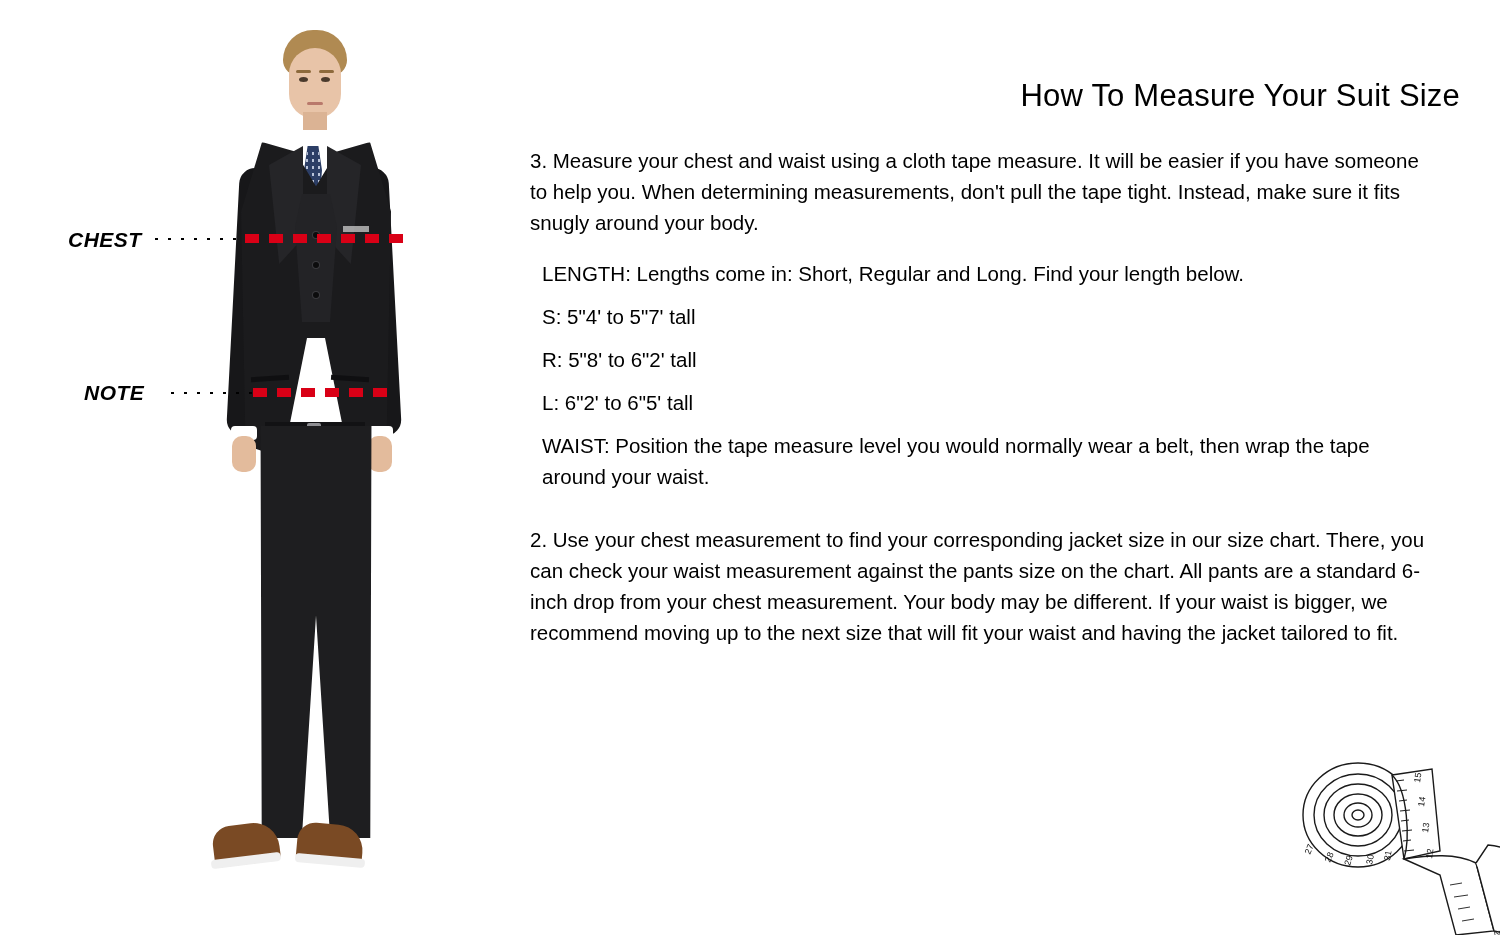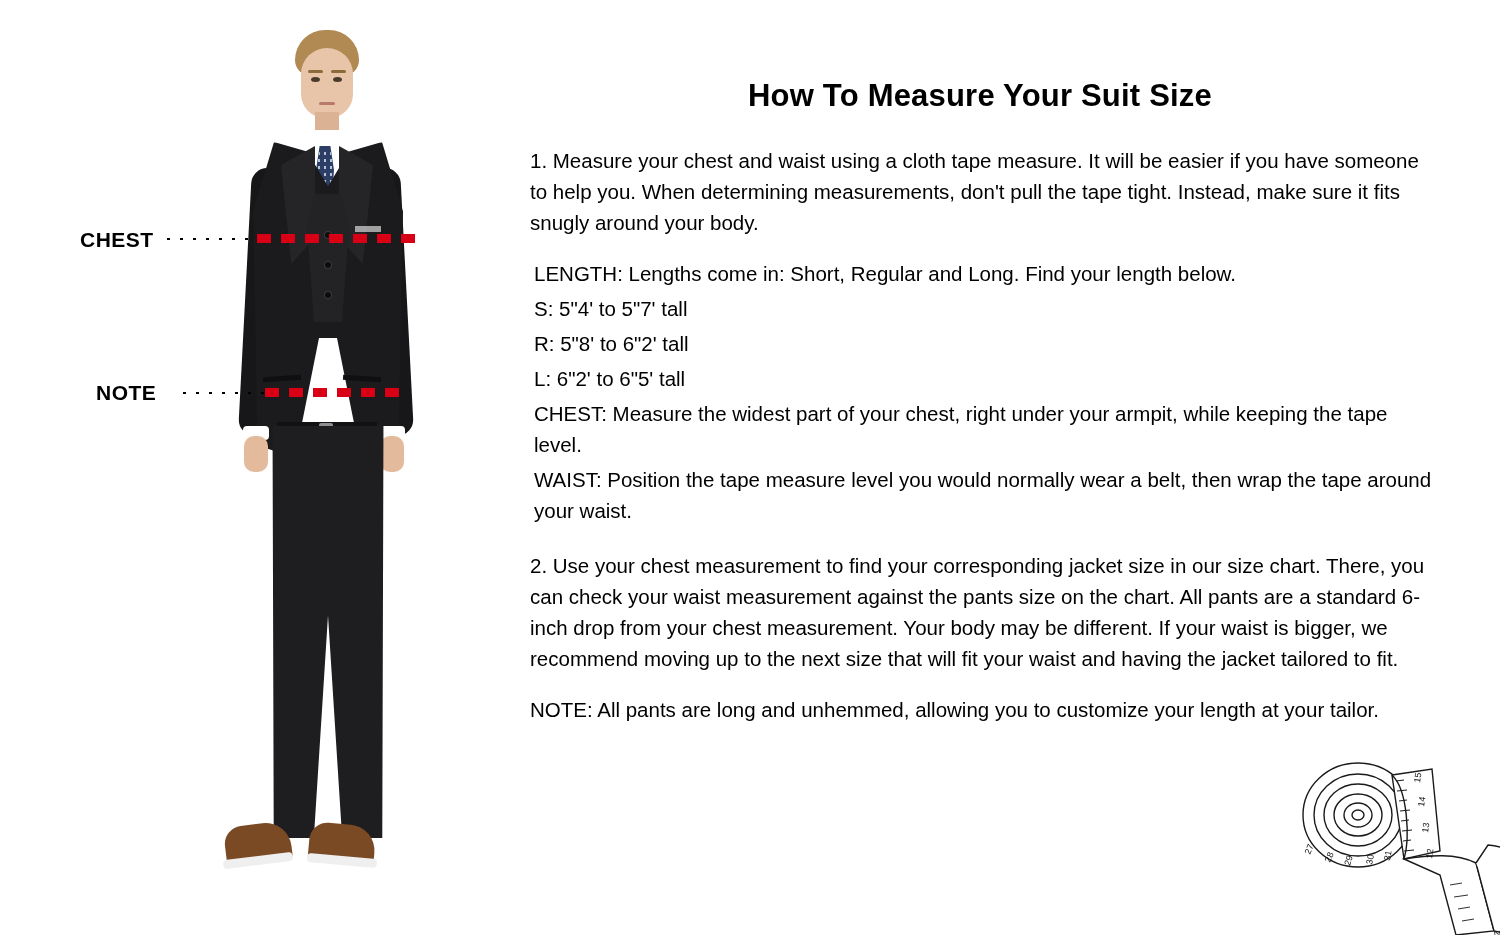--- a/index.html
+++ b/index.html
@@ -17,24 +17,25 @@
   }
   .page {
     position: relative;
     width: 1500px;
     height: 937px;
   }
 
   
   .model-panel {
     position: absolute;
-    left: 12px;
+    left: 0;
     top: 0;
     width: 500px;
     height: 838px;
+    font-style: italic;
   }
   .model {
     position: absolute;
     left: 185px;
     top: 18px;
     width: 260px;
     height: 900px;
   }
   
   .hair {
@@ -256,35 +257,35 @@
   .content {
     position: absolute;
     left: 500px;
     top: 0;
     width: 960px;
     height: 937px;
   }
   .title {
     margin: 0;
     padding: 78px 0 0 0;
-    text-align: center;
+    text-align: right;
     font-size: 31px;
-    font-weight: bold;
+    font-weight: normal;
     letter-spacing: .2px;
   }
   .body-text {
     position: absolute;
     left: 30px;
     top: 145px;
     width: 910px;
     font-size: 20.5px;
     line-height: 31px;
   }
   .para { margin: 0 0 20px 0; }
-  .lenline { margin: 4px; }
+  .lenline { margin: 12px; }
   .spacer { height: 20px; }
 
   
   .tape {
     position: absolute;
     left: 780px;
     top: 735px;
     width: 300px;
     height: 200px;
   }
@@ -338,35 +339,33 @@
 
     <div class="marker-label waist-label">NOTE</div>
     <div class="leader waist-leader"></div>
     <div class="dashline waist-dash"></div>
   </div>
 
   <div class="content">
     <h1 class="title">How To Measure Your Suit Size</h1>
 
     <div class="body-text">
-      <p class="para">1. Measure your chest and waist using a cloth tape measure. It will be easier if you have someone to help you. When determining measurements, don't pull the tape tight. Instead, make sure it fits snugly around your body.</p>
+      <p class="para">3. Measure your chest and waist using a cloth tape measure. It will be easier if you have someone to help you. When determining measurements, don't pull the tape tight. Instead, make sure it fits snugly around your body.</p>
 
       <p class="lenline">LENGTH: Lengths come in: Short, Regular and Long. Find your length below.</p>
       <p class="lenline"> S: 5"4' to 5"7' tall</p>
       <p class="lenline"> R: 5"8' to 6"2' tall</p>
       <p class="lenline"> L: 6"2' to 6"5' tall</p>
 
-      <p class="lenline">CHEST: Measure the widest part of your chest, right under your armpit, while keeping the tape level.</p>
       <p class="lenline">WAIST: Position the tape measure level you would normally wear a belt, then wrap the tape around your waist.</p>
 
       <div class="spacer"></div>
 
       <p class="para">2. Use your chest measurement to find your corresponding jacket size in our size chart. There, you can check your waist measurement against the pants size on the chart. All pants are a standard 6-inch drop from your chest measurement. Your body may be different. If your waist is bigger, we recommend moving up to the next size that will fit your waist and having the jacket tailored to fit.</p>
 
-      <p class="para">NOTE: All pants are long and unhemmed, allowing you to customize your length at your tailor.</p>
     </div>
 
     <div class="tape">
       <svg width="300" height="200" viewBox="0 0 300 200">
         <g stroke="#1a1a1a" fill="#ffffff" stroke-width="1.4">
 
           <ellipse cx="78" cy="80" rx="55" ry="52"></ellipse>
           <ellipse cx="78" cy="80" rx="44" ry="41" fill="none"></ellipse>
           <ellipse cx="78" cy="80" rx="34" ry="31" fill="none"></ellipse>
           <ellipse cx="78" cy="80" rx="24" ry="21" fill="none"></ellipse>

